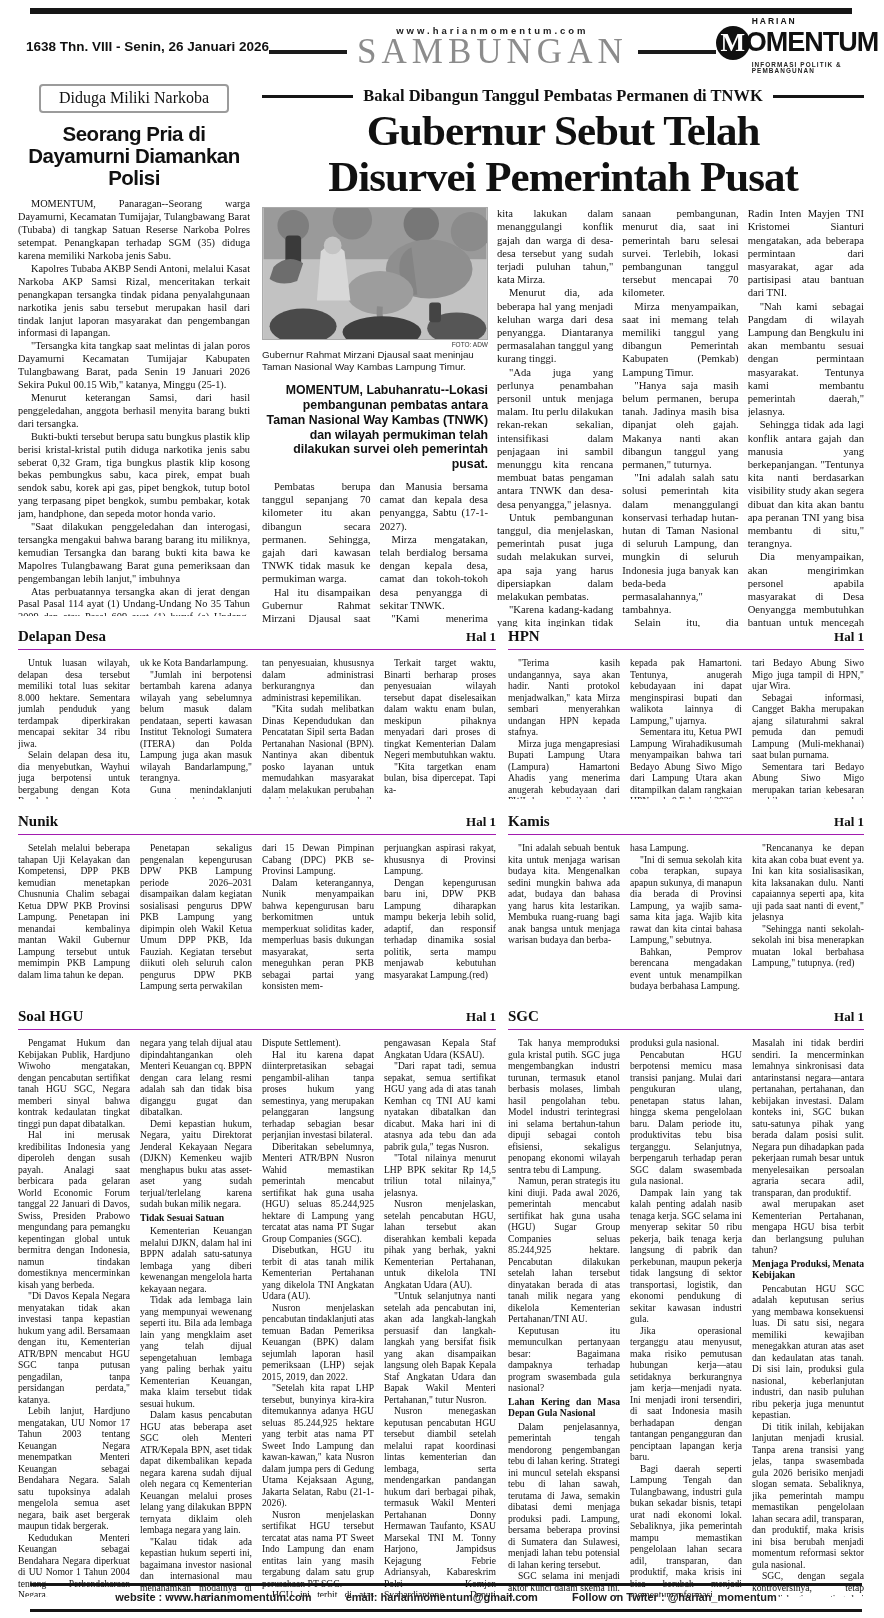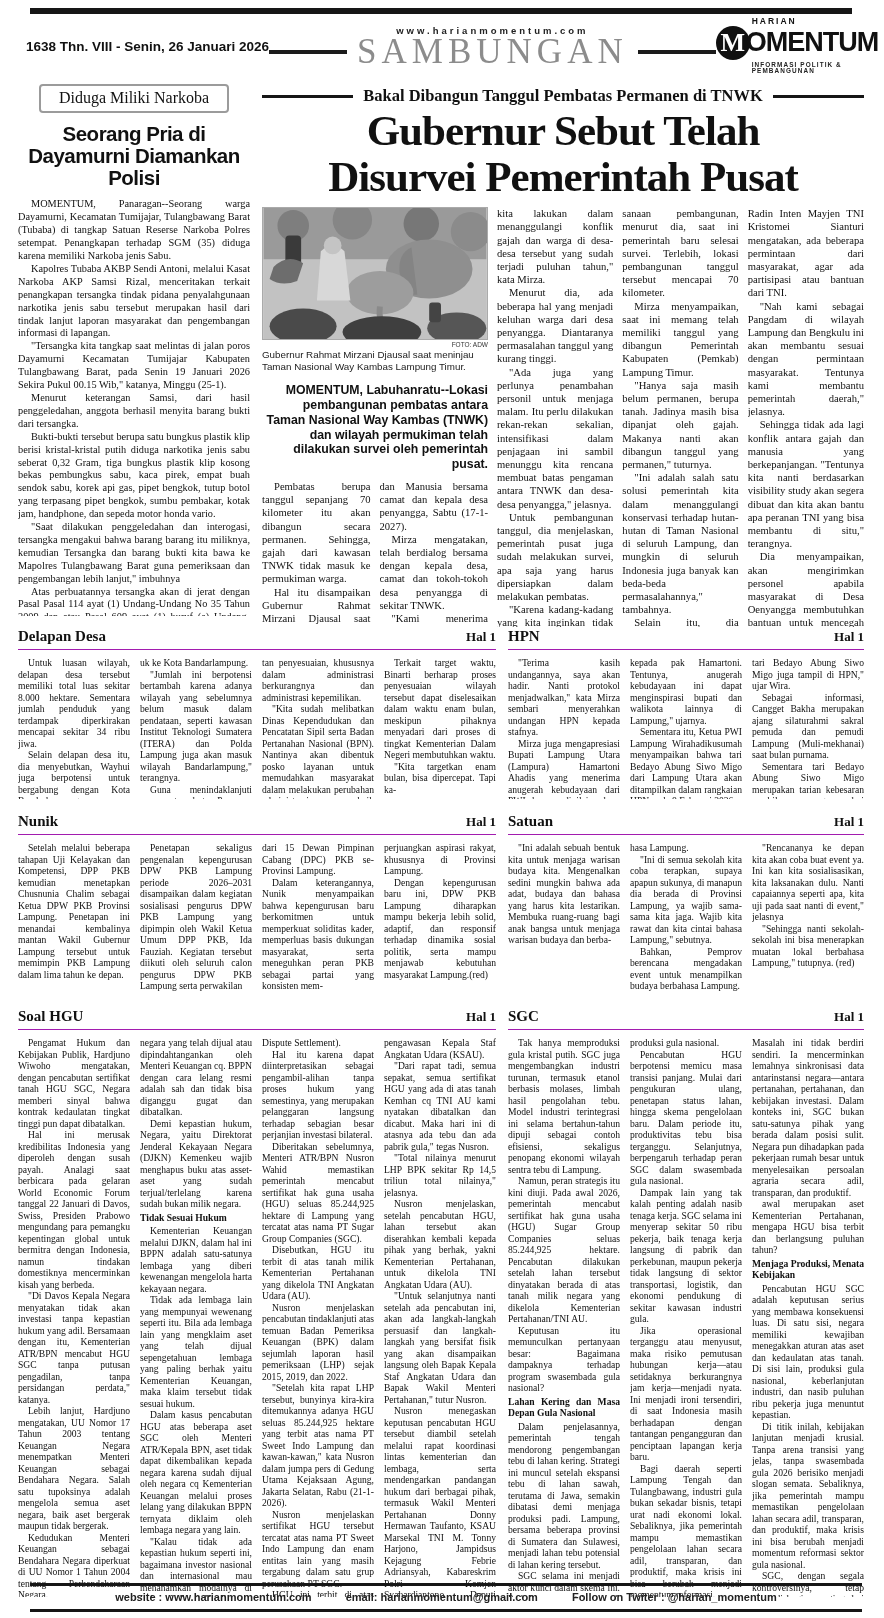--- a/index.html
+++ b/index.html
@@ -251,21 +251,21 @@
             <p>Dalam keterangannya, Nunik menyampaikan bahwa kepengurusan baru berkomitmen untuk memperkuat soliditas kader, memperluas basis dukungan masyarakat, serta meneguhkan peran PKB sebagai partai yang konsisten mem-</p>
           </div>
         <div class="jc cont">
             <p>perjuangkan aspirasi rakyat, khususnya di Provinsi Lampung.</p>
             <p>Dengan kepengurusan baru ini, DPW PKB Lampung diharapkan mampu bekerja lebih solid, adaptif, dan responsif terhadap dinamika sosial politik, serta mampu menjawab kebutuhan masyarakat Lampung.(red)</p>
           </div>
       </div>
     </div>
     <div class="half-r">
       <div class="sec-head">
-        <span class="sec-title">Satuan</span>
+        <span class="sec-title">Kamis</span>
         <span class="sec-hal">Hal 1</span>
       </div>
       <div class="cols h-b">
         <div class="jc">
             <p>"Ini adalah sebuah bentuk kita untuk menjaga warisan budaya kita. Mengenalkan sedini mungkin bahwa ada adat, budaya dan bahasa yang harus kita lestarikan. Membuka ruang-ruang bagi anak bangsa untuk menjaga warisan budaya dan berba-</p>
           </div>
         <div class="jc cont">
             <p>hasa Lampung.</p>
             <p>"Ini di semua sekolah kita coba terapkan, supaya apapun sukunya, di manapun dia berada di Provinsi Lampung, ya wajib sama-sama kita jaga. Wajib kita rawat dan kita cintai bahasa Lampung," sebutnya.</p>
             <p>Bahkan, Pemprov berencana mengadakan event untuk menampilkan budaya berbahasa Lampung.</p>
@@ -288,21 +288,21 @@
         <div class="jc">
             <p>Pengamat Hukum dan Kebijakan Publik, Hardjuno Wiwoho mengatakan, dengan pencabutan sertifikat tanah HGU SGC, Negara memberi sinyal bahwa kontrak kedaulatan tingkat tinggi pun dapat dibatalkan.</p>
             <p>Hal ini merusak kredibilitas Indonesia yang diperoleh dengan susah payah. Analagi saat berbicara pada gelaran World Economic Forum tanggal 22 Januari di Davos, Swiss, Presiden Prabowo mengundang para pemangku kepentingan global untuk bermitra dengan Indonesia, namun tindakan domestiknya mencerminkan kisah yang berbeda.</p>
             <p>"Di Davos Kepala Negara menyatakan tidak akan investasi tanpa kepastian hukum yang adil. Bersamaan dengan itu, Kementerian ATR/BPN mencabut HGU SGC tanpa putusan pengadilan, tanpa persidangan perdata," katanya.</p>
             <p>Lebih lanjut, Hardjuno mengatakan, UU Nomor 17 Tahun 2003 tentang Keuangan Negara menempatkan Menteri Keuangan sebagai Bendahara Negara. Salah satu tupoksinya adalah mengelola semua aset negara, baik aset bergerak maupun tidak bergerak.</p>
             <p>Kedudukan Menteri Keuangan sebagai Bendahara Negara diperkuat di UU Nomor 1 Tahun 2004 tentang Perbendaharaan Negara.</p>
           </div>
         <div class="jc cont">
             <p>negara yang telah dijual atau dipindahtangankan oleh Menteri Keuangan cq. BPPN dengan cara lelang resmi adalah sah dan tidak bisa diganggu gugat dan dibatalkan.</p>
             <p>Demi kepastian hukum, Negara, yaitu Direktorat Jenderal Kekayaan Negara (DJKN) Kemenkeu wajib menghapus buku atas asset-aset yang sudah terjual/terlelang karena sudah bukan milik negara.</p>
-            <p class="subhead">Tidak Sesuai Hukum</p>
+            <p class="subhead">Tidak Sesuai Satuan</p>
             <p>Kementerian Keuangan melalui DJKN, dalam hal ini BPPN adalah satu-satunya lembaga yang diberi kewenangan mengelola harta kekayaan negara.</p>
             <p>Tidak ada lembaga lain yang mempunyai wewenang seperti itu. Bila ada lembaga lain yang mengklaim aset yang telah dijual sepengetahuan lembaga yang paling berhak yaitu Kementerian Keuangan, maka klaim tersebut tidak sesuai hukum.</p>
             <p>Dalam kasus pencabutan HGU atas beberapa aset SGC oleh Menteri ATR/Kepala BPN, aset tidak dapat dikembalikan kepada negara karena sudah dijual oleh negara cq Kementerian Keuangan melalui proses lelang yang dilakukan BPPN ternyata diklaim oleh lembaga negara yang lain.</p>
             <p>"Kalau tidak ada kepastian hukum seperti ini, bagaimana investor nasional dan internasional mau menanamkan modalnya di Indonesia," kata Hardjuno.</p>
           </div>
         <div class="jc cont">
             <p>Dispute Settlement).</p>
             <p>Hal itu karena dapat diinterpretasikan sebagai pengambil-alihan tanpa proses hukum yang semestinya, yang merupakan pelanggaran langsung terhadap sebagian besar perjanjian investasi bilateral.</p>
             <p>Diberitakan sebelumnya, Menteri ATR/BPN Nusron Wahid memastikan pemerintah mencabut sertifikat hak guna usaha (HGU) seluas 85.244,925 hektare di Lampung yang tercatat atas nama PT Sugar Group Companies (SGC).</p>
             <p>Disebutkan, HGU itu terbit di atas tanah milik Kementerian Pertahanan yang dikelola TNI Angkatan Udara (AU).</p>

